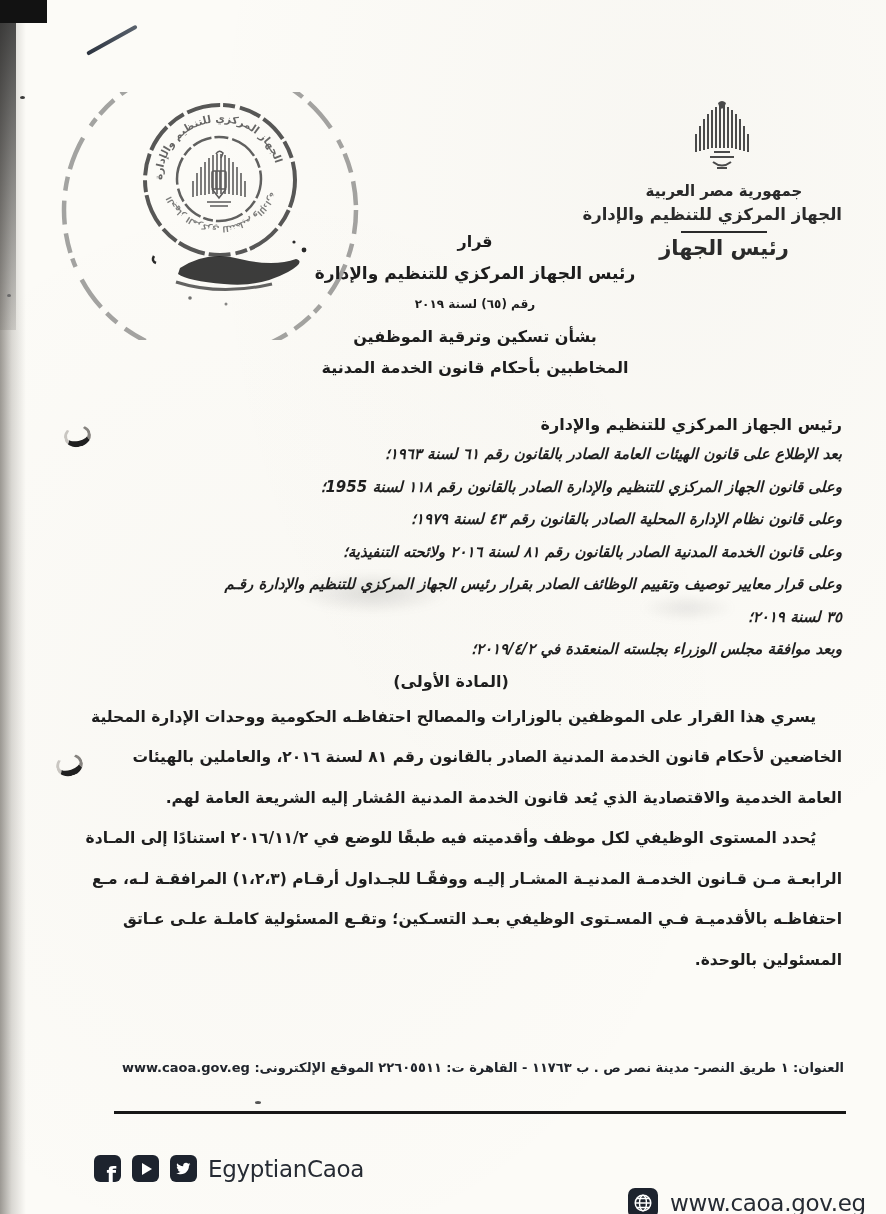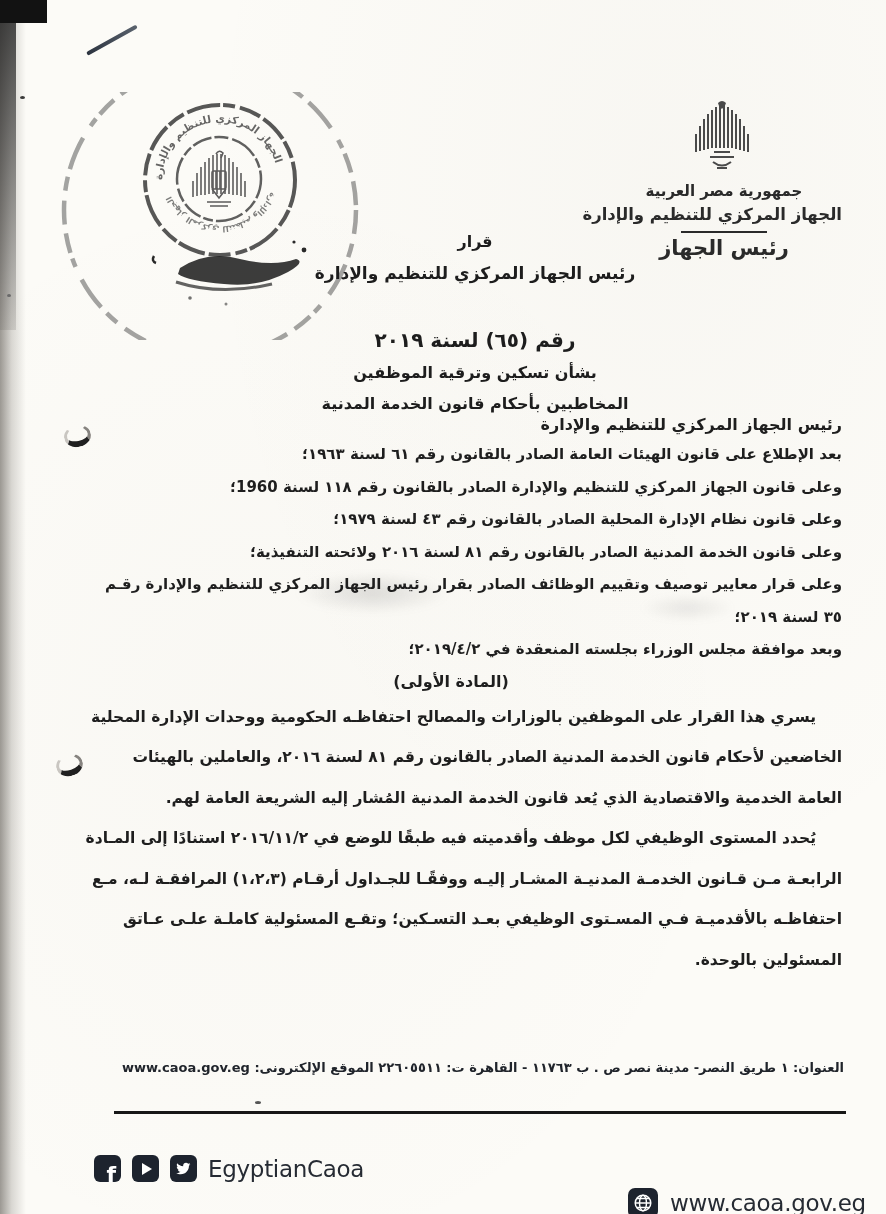--- a/index.html
+++ b/index.html
@@ -39,27 +39,27 @@
   .callig{font-weight:bold;color:#2a2a2a;white-space:nowrap;}
   .callig-country{font-size:15px;letter-spacing:0.5px;transform:scaleY(1.05);}
   .callig-agency{font-size:16.5px;margin-top:5px;letter-spacing:0.3px;}
   .callig-rule{width:86px;border:none;border-top:2px solid #2a2a2a;margin:7px auto 3px auto;}
   .callig-office{font-size:21px;letter-spacing:1px;}
   
   .title-block{position:absolute;left:180px;top:226px;width:590px;text-align:center;direction:rtl;font-weight:bold;color:#1d1d1d;}
   .t-line{line-height:31.5px;white-space:nowrap;}
   .t-word{font-size:16px;}
   .t-auth{font-size:17px;}
-  .t-num{font-size:20px;margin-top:36px;}
+  .t-num{font-size:12px;}
   .t-sub{font-size:16px;}
   
   .body-region{position:absolute;top:412px;right:44px;left:60px;direction:rtl;text-align:right;
     font-weight:bold;font-size:15px;color:#1e1e1e;}
   .opening{font-size:16px;line-height:26px;white-space:nowrap;}
-  .pre-line{line-height:32.5px;white-space:nowrap;}
+  .pre-line{line-height:32.5px;white-space:nowrap;font-style:italic;}
   .b-center{text-align:center;white-space:nowrap;}
   .decree{font-size:16px;line-height:32px;}
   .art-head{font-size:16px;line-height:31px;}
   .art-head2{font-size:16px;line-height:36px;}
   .art-line{line-height:40.5px;font-size:15.5px;white-space:nowrap;}
   .indent{padding-right:26px;}
   
   .footer-rule{position:absolute;left:114px;right:40px;top:1111px;border-top:3px solid #171717;}
   .footer-address{position:absolute;left:98px;right:42px;top:1060px;direction:rtl;
     font-size:13px;font-weight:bold;color:#20242b;text-align:justify;text-align-last:justify;white-space:nowrap;
@@ -145,21 +145,21 @@
     <div class="t-line t-word">قرار</div>
     <div class="t-line t-auth">رئيس الجهاز المركزي للتنظيم والإدارة</div>
     <div class="t-line t-num">رقم (٦٥) لسنة ٢٠١٩</div>
     <div class="t-line t-sub">بشأن تسكين وترقية الموظفين</div>
     <div class="t-line t-sub">المخاطبين بأحكام قانون الخدمة المدنية</div>
   </div>
 
   <div class="body-region">
     <div class="opening">رئيس الجهاز المركزي للتنظيم والإدارة</div>
     <div class="pre-line">بعد الإطلاع على قانون الهيئات العامة الصادر بالقانون رقم ٦١ لسنة ١٩٦٣؛</div>
-    <div class="pre-line">وعلى قانون الجهاز المركزي للتنظيم والإدارة الصادر بالقانون رقم ١١٨ لسنة 1960؛</div>
+    <div class="pre-line">وعلى قانون الجهاز المركزي للتنظيم والإدارة الصادر بالقانون رقم ١١٨ لسنة 1955؛</div>
     <div class="pre-line">وعلى قانون نظام الإدارة المحلية الصادر بالقانون رقم ٤٣ لسنة ١٩٧٩؛</div>
     <div class="pre-line">وعلى قانون الخدمة المدنية الصادر بالقانون رقم ٨١ لسنة ٢٠١٦ ولائحته التنفيذية؛</div>
     <div class="pre-line">وعلى قرار معايير توصيف وتقييم الوظائف الصادر بقرار رئيس الجهاز المركزي للتنظيم والإدارة رقـم</div>
     <div class="pre-line">٣٥ لسنة ٢٠١٩؛</div>
     <div class="pre-line">وبعد موافقة مجلس الوزراء بجلسته المنعقدة في ٢٠١٩/٤/٢؛</div>
     <div class="b-center art-head">(المادة الأولى)</div>
     <div class="art-line indent">يسري هذا القرار على الموظفين بالوزارات والمصالح احتفاظـه الحكومية ووحدات الإدارة المحلية</div>
     <div class="art-line">الخاضعين لأحكام قانون الخدمة المدنية الصادر بالقانون رقم ٨١ لسنة ٢٠١٦، والعاملين بالهيئات</div>
     <div class="art-line">العامة الخدمية والاقتصادية الذي يُعد قانون الخدمة المدنية المُشار إليه الشريعة العامة لهم.</div>
     <div class="art-line indent">يُحدد المستوى الوظيفي لكل موظف وأقدميته فيه طبقًا للوضع في ٢٠١٦/١١/٢ استنادًا إلى المـادة</div>

